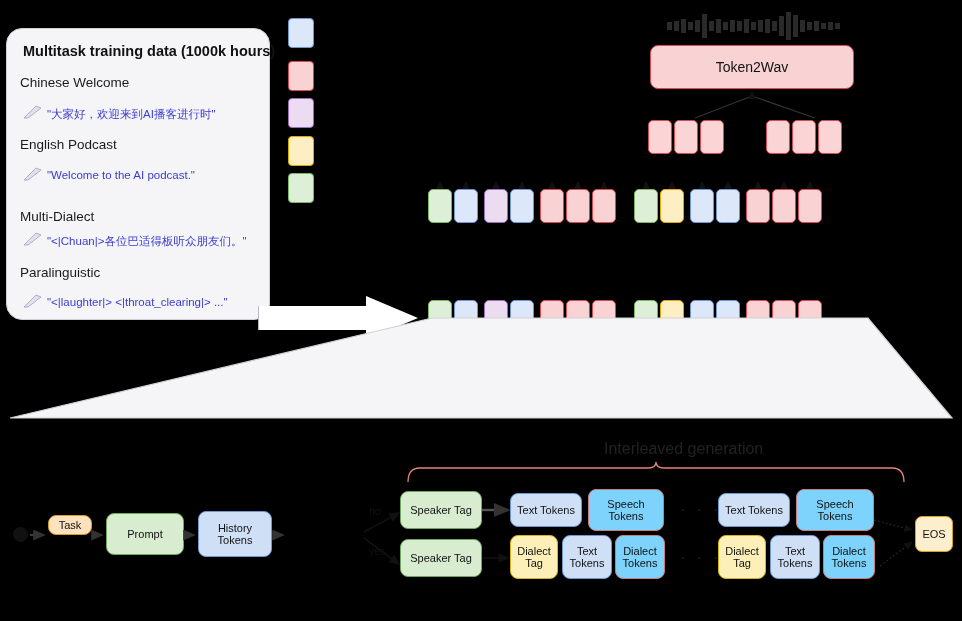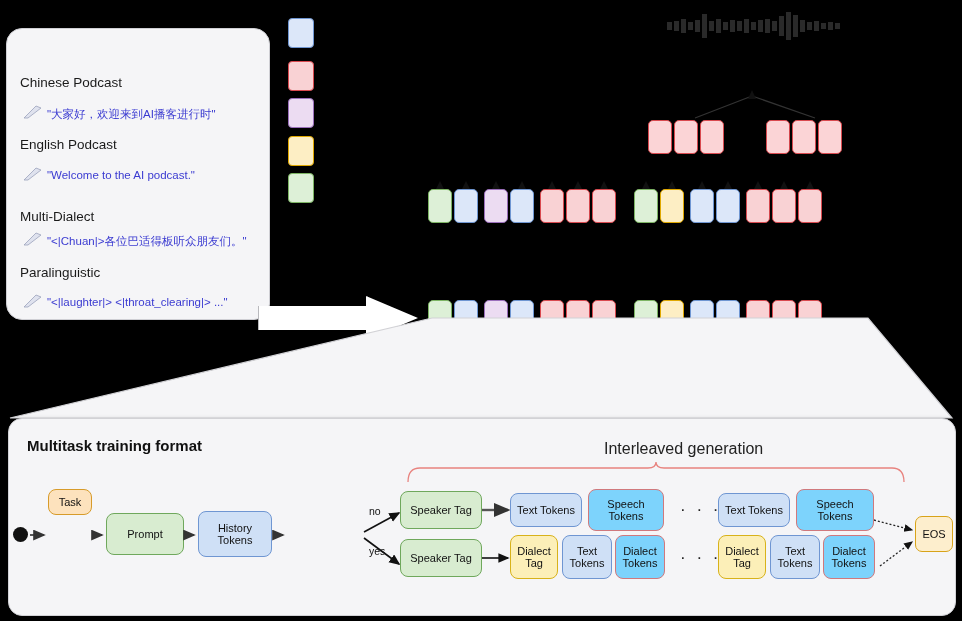--- a/index.html
+++ b/index.html
@@ -72,22 +72,23 @@
   .lbl{position:absolute;font-size:10.5px;color:#111;}
   .startdot{position:absolute;width:15px;height:15px;border-radius:50%;background:#111;}
   svg{overflow:visible;}
 </style>
 </head>
 <body>
 
 <div class="stage">
 
   <div id="info-card">
-
-    <div class="cat" style="top:46px">Chinese Podcast</div>
+    <div class="ttl">Multitask training data (1000k hours)</div>
+
+    <div class="cat" style="top:46px">Chinese Welcome</div>
     <svg class="pen" style="left:16px;top:76px" viewBox="0 0 20 14">
       <path d="M1 13 L13 1 L18 3 L5 13 Z" fill="#dfe2ee" stroke="#9aa2bb" stroke-width="0.8"></path>
     </svg>
     <div class="quote" style="left:40px;top:78px">"大家好，欢迎来到AI播客进行时"</div>
 
     <div class="cat" style="top:108px">English Podcast</div>
     <svg class="pen" style="left:16px;top:138px" viewBox="0 0 20 14">
       <path d="M1 13 L13 1 L18 3 L5 13 Z" fill="#dfe2ee" stroke="#9aa2bb" stroke-width="0.8"></path>
     </svg>
     <div class="quote" style="left:40px;top:140px">"Welcome to the AI podcast."</div>
@@ -136,20 +137,21 @@
       <rect x="128" y="5" width="5" height="22"></rect>
       <rect x="135" y="10" width="5" height="12"></rect>
       <rect x="142" y="12" width="5" height="8"></rect>
       <rect x="149" y="11" width="5" height="10"></rect>
       <rect x="156" y="13" width="5" height="6"></rect>
       <rect x="163" y="12" width="5" height="8"></rect>
       <rect x="170" y="13" width="5" height="6"></rect>
     </g>
   </svg>
 
+  <div class="bigblock" id="token2wav">Token2Wav</div>
 
   <svg style="position:absolute;left:640px;top:88px;width:230px;height:32px">
     <path d="M55 30 L112 8" stroke="#333" stroke-width="1.2" fill="none"></path>
     <path d="M175 30 L112 8" stroke="#333" stroke-width="1.2" fill="none"></path>
     <path d="M112 2 l-4 9 l8 0 z" fill="#111"></path>
   </svg>
 
   <div id="speech-chunks">
       <div class="chip c-speech" style="left: 648px; top: 120px; width: 24px; height: 34px; box-shadow: rgba(0, 0, 0, 0.45) 1px 2px 4px;"></div>
       <div class="chip c-speech" style="left: 674px; top: 120px; width: 24px; height: 34px; box-shadow: rgba(0, 0, 0, 0.45) 1px 2px 4px;"></div>
@@ -219,33 +221,30 @@
       <div class="chip c-pink" style="left: 772px; top: 300px; width: 24px; height: 34px; box-shadow: rgba(0, 0, 0, 0.4) 1px 2px 4px;"></div>
       <div style="position: absolute; left: 780px; top: 334px; width: 0px; height: 0px; border-left: 4px solid transparent; border-right: 4px solid transparent; border-top: 8px solid rgb(17, 17, 17);"></div>
       <div class="chip c-pink" style="left: 798px; top: 300px; width: 24px; height: 34px; box-shadow: rgba(0, 0, 0, 0.4) 1px 2px 4px;"></div>
       <div style="position: absolute; left: 806px; top: 334px; width: 0px; height: 0px; border-left: 4px solid transparent; border-right: 4px solid transparent; border-top: 8px solid rgb(17, 17, 17);"></div>
     </div>
 
   <svg id="funnel" viewBox="0 0 962 110" preserveAspectRatio="none">
     <path d="M432 0 L868 0 L952 100 L10 100 Z" fill="#f5f5f7" stroke="#d2d2d6" stroke-width="1.2"></path>
   </svg>
 
-  <div id="bottom-panel">
-    <div id="bp-title">Multitask training format</div>
-  </div>
 
   <div id="interleaved-label">Interleaved generation</div>
 
   <svg style="position:absolute;left:400px;top:462px;width:520px;height:22px">
     <path d="M8 20 Q8 6 20 6 L248 6 Q256 6 256 0 Q256 6 264 6 L492 6 Q504 6 504 20" fill="none" stroke="#e8837f" stroke-width="1.3"></path>
   </svg>
 
   <div class="startdot" style="left:13px;top:527px"></div>
 
-  <div class="node n-orange" style="left:48px;top:489px;width:44px;height:26px">Task</div>
+  <div class="node n-orange" style="left:48px;top:515px;width:44px;height:20px">Task</div>
   <div class="node n-green" style="left:106px;top:513px;width:78px;height:42px">Prompt</div>
   <div class="node n-blue" style="left:198px;top:511px;width:74px;height:46px">History<br>Tokens</div>
 
   <div class="lbl" style="left:369px;top:505px">no</div>
   <div class="lbl" style="left:369px;top:545px">yes</div>
 
   <svg style="position:absolute;left:0;top:418px;width:962px;height:196px">
     <defs>
       <marker id="ah" markerWidth="7" markerHeight="7" refX="6" refY="3" orient="auto">
         <path d="M0,0 L7,3 L0,6 z" fill="#333"></path>

